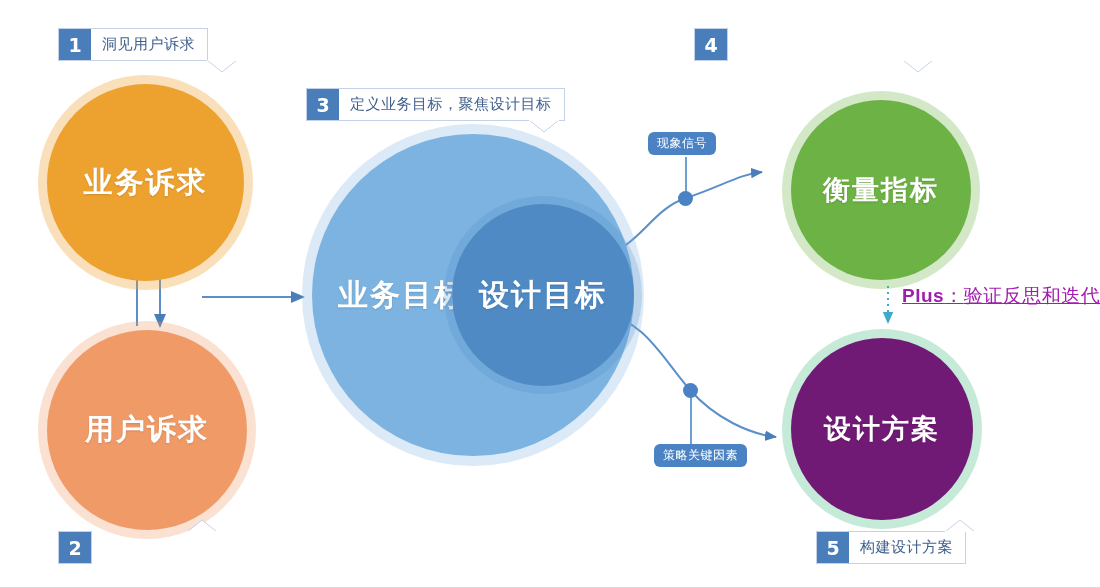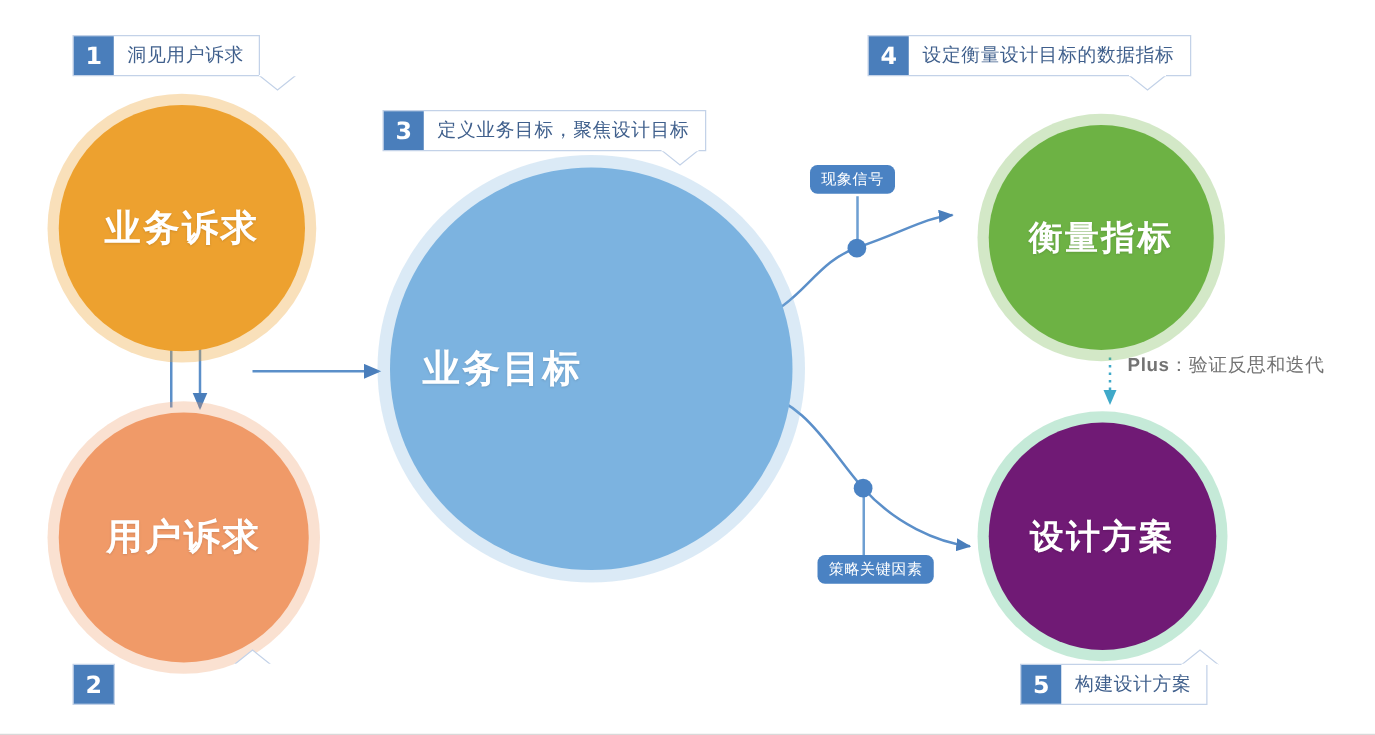--- a/index.html
+++ b/index.html
@@ -171,24 +171,25 @@
     background: #4a82c3;
   }
   .joint-signal { left: 678px; top: 191px; }
   .joint-factor { left: 683px; top: 383px; }
 
   
   .plus-note {
     position: absolute;
     left: 902px;
     top: 283px;
-    font-size: 15px;
-    color: #737373;
+    font-size: 19px;
+    color: #a21caf;
     white-space: nowrap;
     letter-spacing: 0.5px;
+    text-decoration: underline;
   }
   .plus-note b { font-weight: bold; }
 
   
   #connectors {
     position: absolute;
     left: 0; top: 0;
     width: 1100px;
     height: 588px;
     pointer-events: none;
@@ -229,20 +230,23 @@
   </div>
 
   <div class="circle c-user">
     <span class="circle-label">用户诉求</span>
   </div>
 
   <div class="circle c-biz-goal">
     <span class="circle-label">业务目标</span>
   </div>
 
+  <div class="circle c-design-goal">
+    <span class="circle-label">设计目标</span>
+  </div>
 
   <div class="circle c-metric">
     <span class="circle-label">衡量指标</span>
   </div>
 
   <div class="circle c-solution">
     <span class="circle-label">设计方案</span>
   </div>
 
   <div class="step-box s1">
@@ -272,21 +276,20 @@
     <div class="tail down">
       <svg width="30" height="13" viewBox="0 0 30 13">
         <path d="M0,0 L15,12 L30,0" fill="#ffffff" stroke="#c3d2e8" stroke-width="1"></path>
         <line x1="0" y1="0" x2="30" y2="0" stroke="#ffffff" stroke-width="2"></line>
       </svg>
     </div>
   </div>
 
   <div class="step-box s4">
     <div class="step-num">4</div>
-    <div class="step-text">设定衡量设计目标的数据指标</div>
     <div class="tail down">
       <svg width="30" height="13" viewBox="0 0 30 13">
         <path d="M0,0 L15,12 L30,0" fill="#ffffff" stroke="#c3d2e8" stroke-width="1"></path>
         <line x1="0" y1="0" x2="30" y2="0" stroke="#ffffff" stroke-width="2"></line>
       </svg>
     </div>
   </div>
 
   <div class="step-box s5">
     <div class="step-num">5</div>

